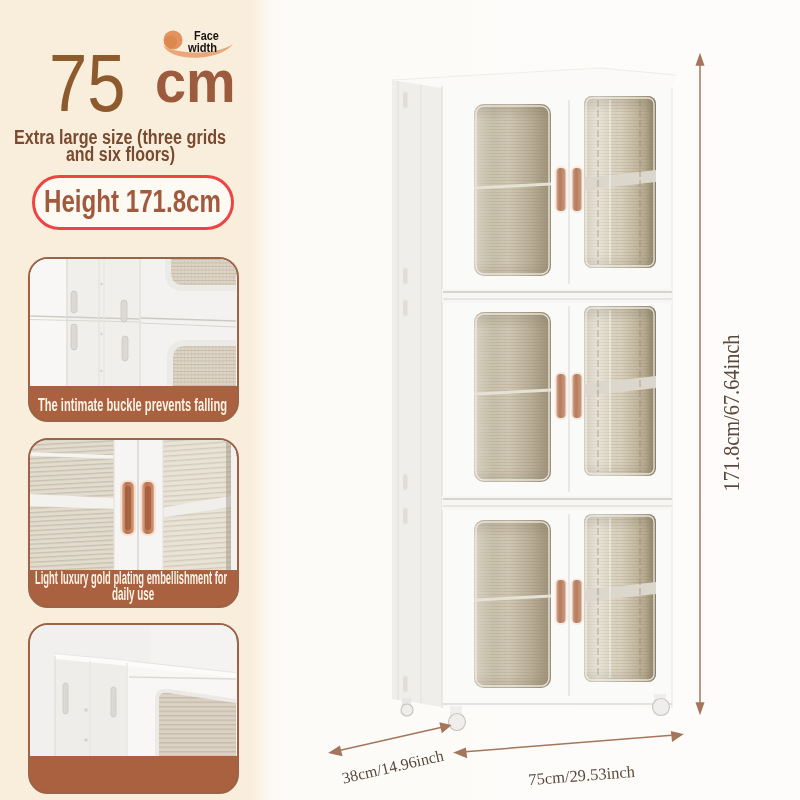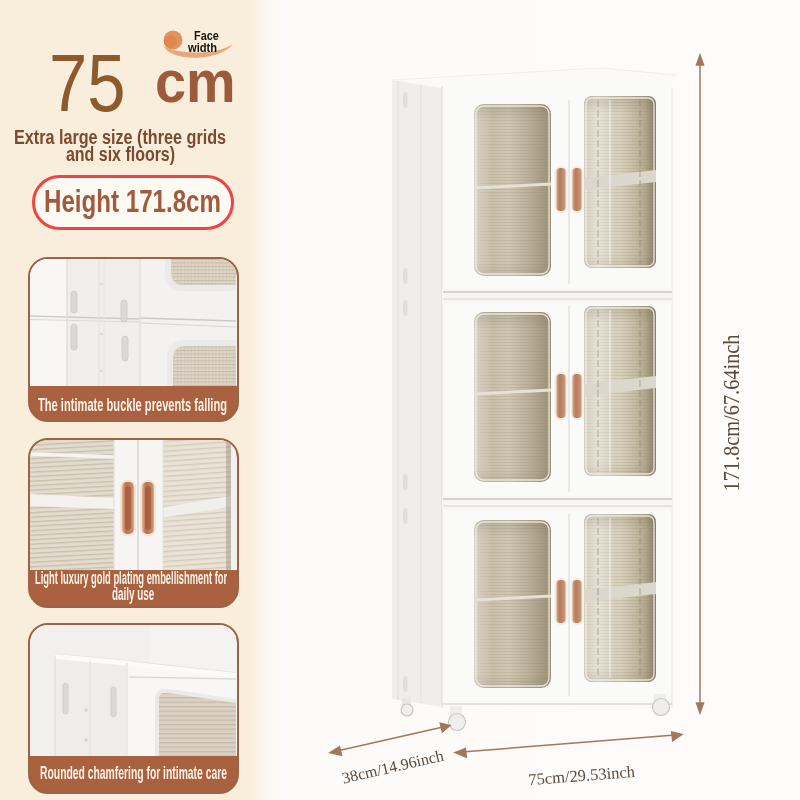--- a/index.html
+++ b/index.html
@@ -181,23 +181,20 @@
     <path d="M127,131 L127,74 Q127,64 139,66 L206,76" fill="none" stroke="#eceae6" stroke-width="4"></path>
 
     <g fill="#dcd9d4" stroke="#cdcac5" stroke-width="0.8">
       <rect x="33" y="58" width="5" height="31" rx="2.5"></rect>
       <rect x="81" y="62" width="5" height="30" rx="2.5"></rect>
     </g>
     <circle cx="56" cy="85" r="1.8" fill="#d4d1cc"></circle>
     <circle cx="56" cy="115" r="1.8" fill="#d4d1cc"></circle>
   </svg>
   </div>
-  <div class="cap">
-      <span>Rounded chamfering for intimate care</span>
-    </div>
 </div>
 
 <svg class="abs" style="left:0;top:0" width="800" height="800" viewBox="0 0 800 800">
   <defs>
     <linearGradient id="glassL" x1="0" y1="0" x2="1" y2="0">
       <stop offset="0" stop-color="#bbb098"></stop>
       <stop offset="0.45" stop-color="#d0c7b3"></stop>
       <stop offset="1" stop-color="#afa287"></stop>
     </linearGradient>
     <linearGradient id="glassR" x1="0" y1="0" x2="1" y2="0">

